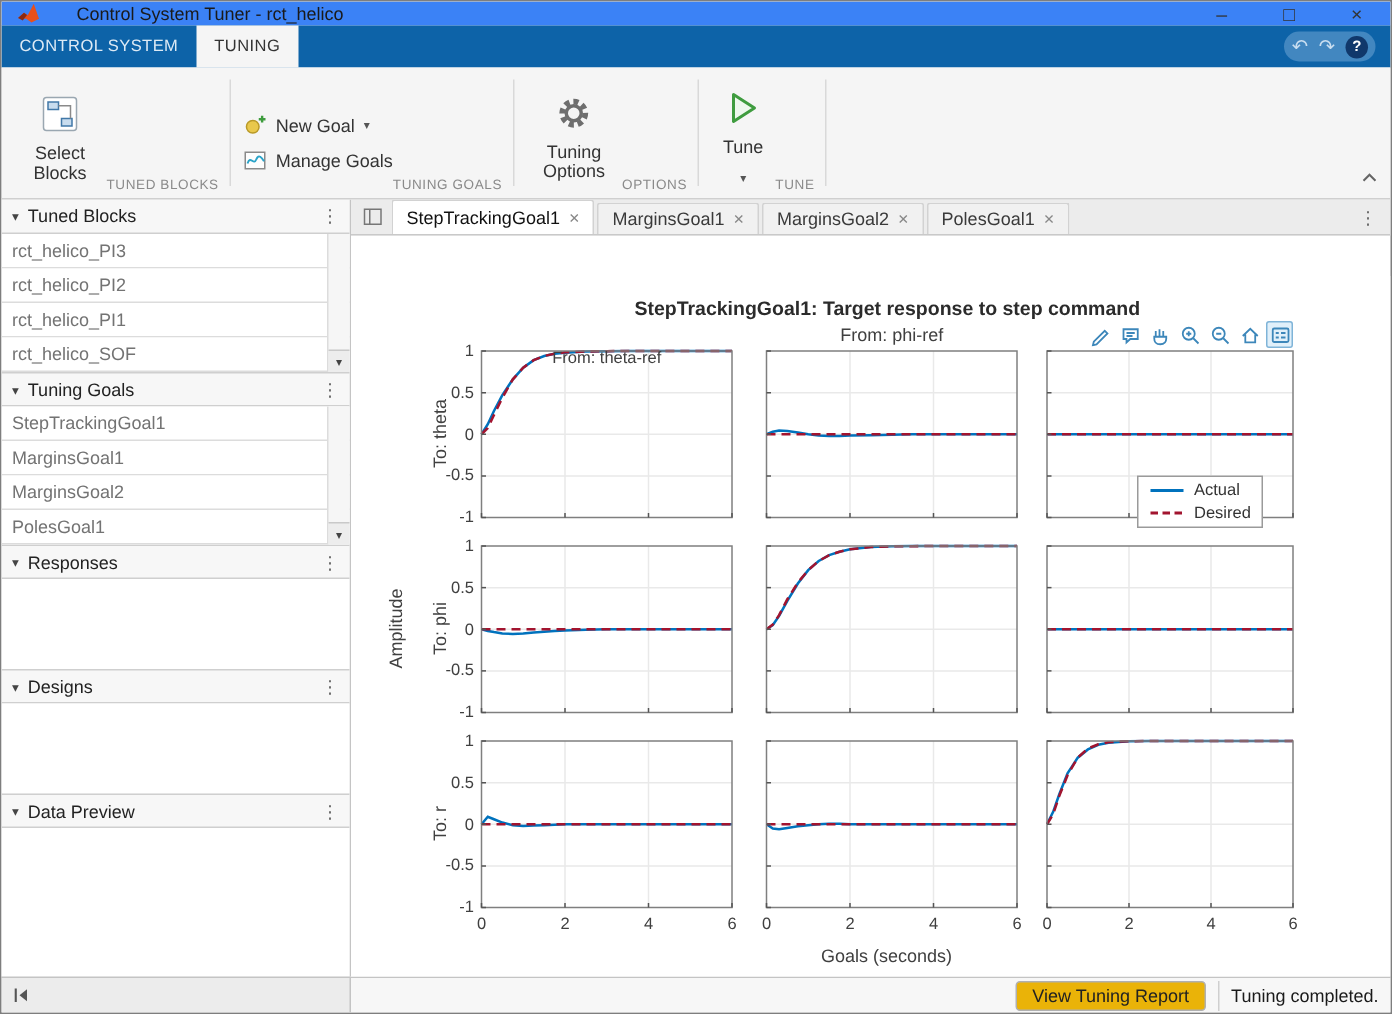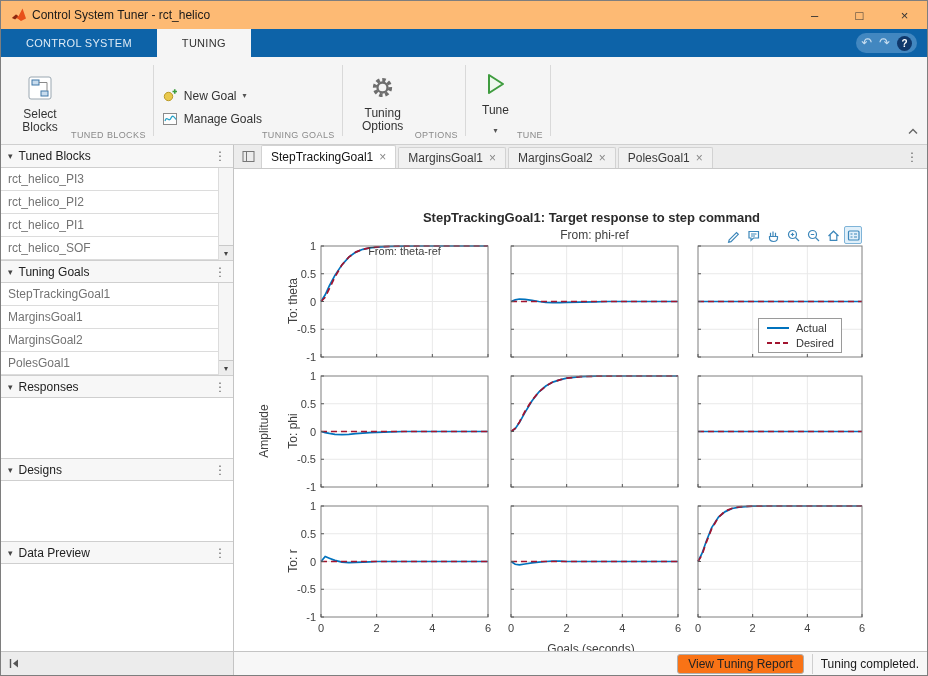--- a/index.html
+++ b/index.html
@@ -1,27 +1,27 @@
 <!DOCTYPE html>
 <html><head>
 <meta charset="utf-8">
 <style>
   * { box-sizing: border-box; margin: 0; padding: 0; }
   body { font-family: "Liberation Sans", sans-serif; background: #888; }
   .window { width: 928px; height: 676px; background: #fff; border: 1px solid #7e7e7e; display: flex; flex-direction: column; overflow: hidden; }
 
   
-  .titlebar { height: 28px; background: #fdba74; display: flex; align-items: center; padding-left: 10px; gap: 5px; flex: none; }
+  .titlebar { height: 16px; background: #3b82f6; display: flex; align-items: center; padding-left: 10px; gap: 24px; flex: none; }
   .titlebar .title { font-size: 12px; color: #1a1a1a; }
   .win-controls { margin-left: auto; display: flex; height: 32px; }
   .win-btn { width: 45px; display: flex; align-items: center; justify-content: center; font-size: 13px; color: #333; cursor: default; }
 
   
   .tabstrip { height: 28px; background: #0d63a8; display: flex; position: relative; flex: none; }
-  .ts-tab { height: 28px; line-height: 28px; padding: 0 25px; font-size: 11px; color: #ddeaf5; letter-spacing: .3px; }
+  .ts-tab { height: 28px; line-height: 28px; padding: 0 12px; font-size: 11px; color: #ddeaf5; letter-spacing: .3px; }
   .ts-tab.active { background: #f5f5f5; color: #333; }
   .quick-pill { position: absolute; right: 10px; top: 4px; height: 20px; background: #4287c0; border-radius: 10px; display: flex; align-items: center; padding: 0 5px; gap: 7px; }
   .quick-btn { color: #c9def0; font-size: 13px; line-height: 18px; }
   .help-btn { width: 15px; height: 15px; border-radius: 50%; background: #10386b; color: #fff; font-size: 10px; font-weight: bold; display: flex; align-items: center; justify-content: center; }
 
   
   .ribbon { height: 88px; background: #f5f5f5; border-bottom: 1px solid #cfcfcf; display: flex; position: relative; flex: none; }
   .rgroup { display: flex; flex-direction: row; align-items: center; padding: 4px 8px 0; position: relative; }
   .rgroup::after { content: ''; position: absolute; right: 0; top: 8px; bottom: 8px; width: 1px; background: #d9d9d9; }
   .group-label { margin-top: auto; font-size: 9px; color: #8a8a8a; letter-spacing: .4px; padding: 2px 0 4px; }
@@ -55,28 +55,28 @@
   .doctab .close { color: #888; font-size: 12px; }
   .doctabs .kebab { margin-left: auto; padding: 0 9px; align-self: center; }
 
   .chart-area { flex: 1; position: relative; background: #fff; overflow: hidden; margin-top: 27px; }
   .chart-title { position: absolute; left: 87px; top: 14px; width: 541px; text-align: center; font-size: 13px; font-weight: bold; color: #2b2b2b; }
   .chart-label { position: absolute; color: #404040; line-height: 14px; height: 14px; white-space: nowrap; }
   #plot-toolbar { position: absolute; top: 30px; left: 464px; width: 164px; display: flex; justify-content: flex-end; gap: 2px; }
   .ptool { width: 18px; height: 18px; display: flex; align-items: center; justify-content: center; border: 1px solid transparent; border-radius: 2px; }
   .ptool.active { background: #e1f0fa; border-color: #7fb4d8; }
   .ptool svg { stroke: #3d87ba; fill: none; stroke-width: 1.2; }
-  #plot-legend { position: absolute; left: 524px; top: 122px; background: #fff; border: 1px solid #9a9a9a; padding: 2px 7px; display: flex; flex-direction: column; gap: 1px; }
+  #plot-legend { position: absolute; left: 524px; top: 133px; background: #fff; border: 1px solid #9a9a9a; padding: 2px 7px; display: flex; flex-direction: column; gap: 1px; }
   .legend-row { display: flex; align-items: center; gap: 6px; font-size: 11px; color: #333; height: 14px; }
 
   
   .statusbar { height: 24px; border-top: 1px solid #c4c4c4; display: flex; flex: none; }
   .status-left { width: 233px; background: #ececec; border-right: 1px solid #c4c4c4; display: flex; align-items: center; padding-left: 6px; flex: none; }
   .status-right { flex: 1; background: #f7f7f7; display: flex; align-items: center; justify-content: flex-end; padding-right: 4px; font-size: 12px; gap: 8px; }
-  .report-btn { padding: 2px 10px; background: #f97316; border: 1px solid #b0b0b0; border-radius: 3px; font-size: 12px; color: #222; font-family: inherit; margin-left: 27px; }
+  .report-btn { padding: 2px 10px; background: #eab308; border: 1px solid #b0b0b0; border-radius: 3px; font-size: 12px; color: #222; font-family: inherit; margin-left: 27px; }
   .status-msg { border-left: 1px solid #cfcfcf; padding: 3px 4px 3px 8px; color: #1a1a1a; }
 </style>
 </head>
 <body>
 
 <div class="window">
 
   <div class="titlebar">
     <svg width="16" height="16" viewBox="0 0 16 16">
       <path d="M1 11 L5 7.5 L7.5 9.2 L11.5 1.5 L15 11.5 L10 14 L6.5 11.5 Z" fill="#e8501a"></path>

